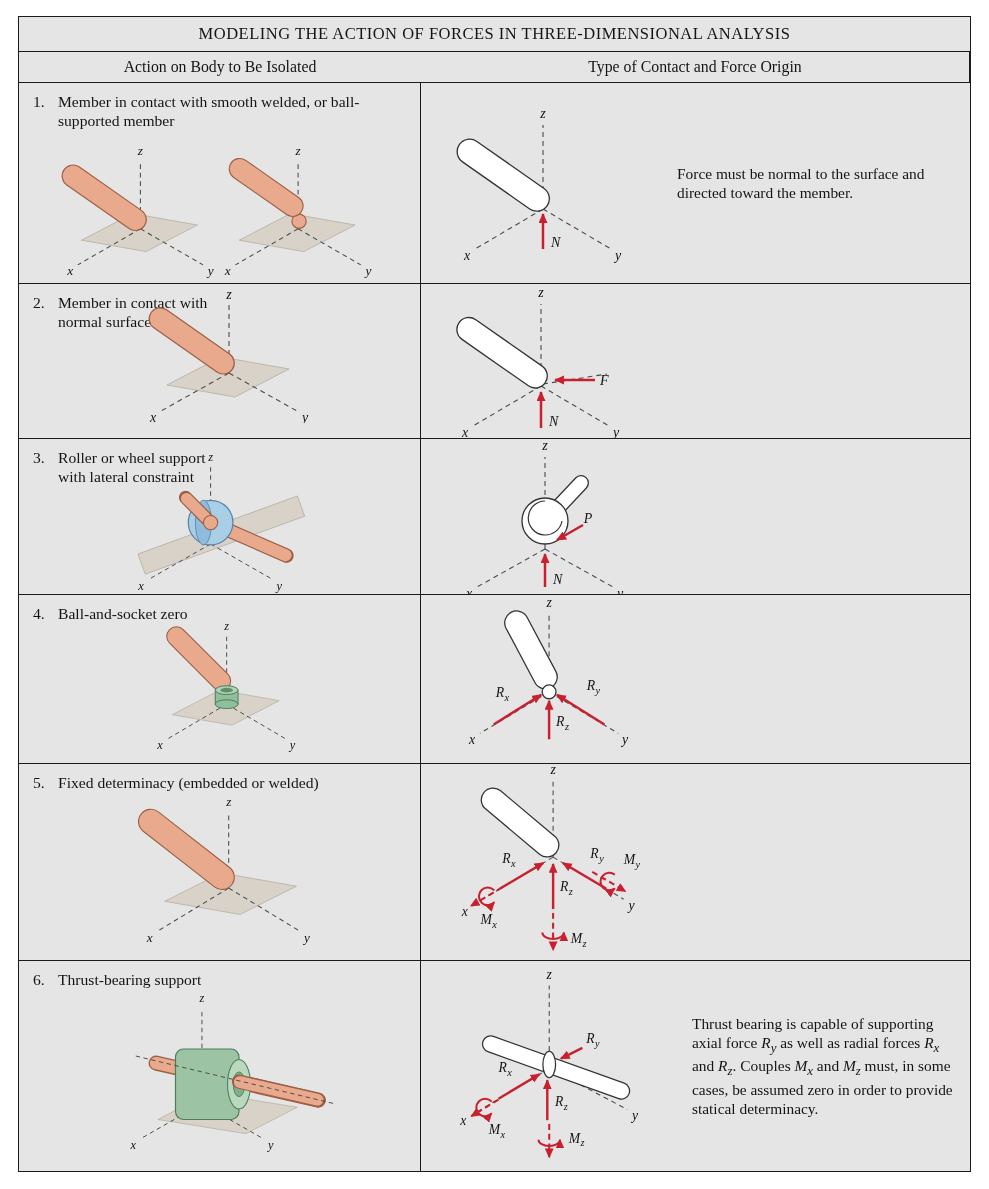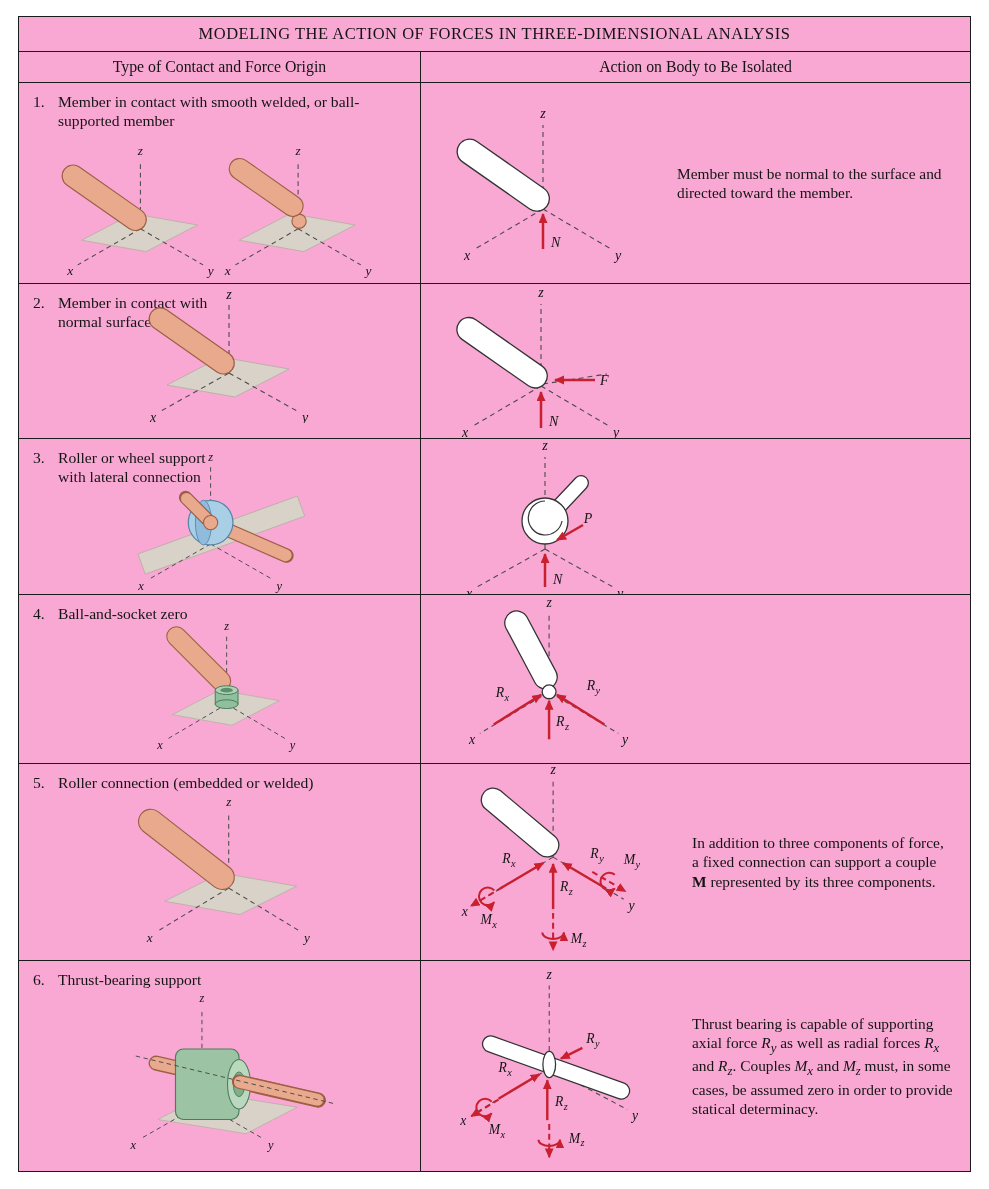--- a/index.html
+++ b/index.html
@@ -1,20 +1,20 @@
 <!DOCTYPE html>
 <html><head>
 <meta charset="utf-8">
 <style>
   * { margin:0; padding:0; box-sizing:border-box; }
   html,body { width:989px; height:1189px; background:#ffffff; }
   body { font-family:"Liberation Serif", serif; color:#141414; }
   .page { padding:16px 18px; }
   .tbl {
-    width:953px; height:1156px; background:#f9a8d4;
+    width:953px; height:1156px; background:#e5e5e5;
     border:1.7px solid #1b1b1b;
     display:grid;
     grid-template-columns:402px 1fr;
     grid-template-rows:35px 31px 201px 155px 156px 169px 197px auto;
   }
   .span2 { grid-column:1 / 3; }
   .title-cell {
     display:flex; align-items:center; justify-content:center;
     border-bottom:1.3px solid #1b1b1b; font-size:16.5px; letter-spacing:.5px;
   }
@@ -57,22 +57,22 @@
       <path d="M0,0 L10,4.5 L0,9 Z" fill="#c8202f"></path>
     </marker>
   </defs>
 </svg>
 
 <div class="page">
   <div class="tbl">
 
     <div class="title-cell span2">MODELING THE ACTION OF FORCES IN THREE-DIMENSIONAL ANALYSIS</div>
 
+    <div class="hdr">Action on Body to Be Isolated</div>
     <div class="hdr lft">Type of Contact and Force Origin</div>
-    <div class="hdr">Action on Body to Be Isolated</div>
 
     <div class="cell left">
       <div class="item-head">
         <span class="num">1.</span>
         <span>Member in contact with smooth welded, or ball-supported member</span>
       </div>
       <div class="figwrap">
         <svg width="360" height="152" viewBox="0 0 360 160">
 
           <polygon class="plane" points="30,116 84,88 152,100 98,128"></polygon>
@@ -107,21 +107,21 @@
           <line class="ax" x1="112" y1="110" x2="180" y2="150"></line>
         <text class="sym" x="112" y="19" text-anchor="middle">z</text>
         <text class="sym" x="36" y="161" text-anchor="middle">x</text>
         <text class="sym" x="187" y="161" text-anchor="middle">y</text>
         <g transform="translate(112,104) rotate(35)">
             <rect class="rodw" x="-102" y="-12.5" width="107" height="25" rx="12.5"></rect>
           </g>
         <line class="farr" x1="112" y1="150" x2="112" y2="115" marker-end="url(#ra)"></line>
         <text class="sym" x="120" y="148">N</text>
       </svg>
-      <div class="desc">Member must be normal to the surface and directed toward the member.</div>
+      <div class="desc">Force must be normal to the surface and directed toward the member.</div>
     </div>
 
     <div class="cell left">
       <div class="item-head" style="max-width:175px;">
         <span class="num">2.</span>
         <span>Member in contact with normal surface</span>
       </div>
       <div class="figwrap">
         <svg width="330" height="134" viewBox="0 0 330 134" style="margin-top:-42px">
           <polygon class="plane" points="108,96 162,68 230,80 176,108"></polygon>
@@ -152,21 +152,21 @@
         <line class="farr" x1="164" y1="100" x2="124" y2="100" marker-end="url(#ra)"></line>
         <text class="sym" x="169" y="105">F</text>
         <line class="farr" x1="110" y1="148" x2="110" y2="112" marker-end="url(#ra)"></line>
         <text class="sym" x="118" y="146">N</text>
       </svg>
     </div>
 
     <div class="cell left">
       <div class="item-head" style="max-width:200px;">
         <span class="num">3.</span>
-        <span>Roller or wheel support with lateral connection</span>
+        <span>Roller or wheel support with lateral constraint</span>
       </div>
       <div class="figwrap">
         <svg width="330" height="150" viewBox="0 0 330 168" style="margin-top:-42px">
           <g transform="translate(162,102) rotate(-20)">
               <rect class="plane" x="-95" y="-12" width="190" height="24"></rect>
             </g>
           <line class="ax" x1="150" y1="112" x2="150" y2="26"></line>
             <line class="ax" x1="150" y1="112" x2="80" y2="152"></line>
             <line class="ax" x1="150" y1="112" x2="220" y2="152"></line>
           <text class="sym" x="150" y="19" text-anchor="middle">z</text>
@@ -245,21 +245,21 @@
         <text class="sub" x="165" y="100">y</text>
         <line class="farr" x1="118" y1="146" x2="118" y2="107" marker-end="url(#ra)"></line>
         <text class="sym" x="125" y="133">R</text>
         <text class="sub" x="134" y="137">z</text>
       </svg>
     </div>
 
     <div class="cell left">
       <div class="item-head" style="max-width:380px;">
         <span class="num">5.</span>
-        <span>Roller connection (embedded or welded)</span>
+        <span>Fixed determinacy (embedded or welded)</span>
       </div>
       <div class="figwrap">
         <svg width="350" height="162" viewBox="0 0 350 172">
           <polygon class="plane" points="112,116 172,86 252,100 192,130" fill="#cfc9bd"></polygon>
           <line class="ax" x1="180" y1="102" x2="180" y2="22"></line>
             <line class="ax" x1="180" y1="102" x2="104" y2="148"></line>
             <line class="ax" x1="180" y1="102" x2="256" y2="148"></line>
           <text class="sym" x="180" y="15" text-anchor="middle">z</text>
           <text class="sym" x="96" y="159" text-anchor="middle">x</text>
           <text class="sym" x="263" y="159" text-anchor="middle">y</text>
@@ -298,21 +298,20 @@
         <line class="fdash" x1="162" y1="110" x2="196" y2="130" marker-end="url(#ra)"></line>
         <path class="loop" d="M 185,113 A 9 9 0 1 0 185,127" marker-end="url(#ra)"></path>
         <text class="sym" x="194" y="102">M</text>
         <text class="sub" x="206" y="106">y</text>
 
         <line class="fdash" x1="122" y1="152" x2="122" y2="190" marker-end="url(#ra)"></line>
         <path class="loop" d="M 111,172 A 11 6.5 0 1 0 133,172" marker-end="url(#ra)"></path>
         <text class="sym" x="140" y="183">M</text>
         <text class="sub" x="152" y="187">z</text>
       </svg>
-      <div class="desc">In addition to three components of force, a fixed connection can support a couple <b>M</b> represented by its three components.</div>
     </div>
 
     <div class="cell left lastrow">
       <div class="item-head">
         <span class="num">6.</span>
         <span>Thrust-bearing support</span>
       </div>
       <div class="figwrap">
         <svg width="350" height="172" viewBox="0 0 350 195">
           <polygon class="plane" points="100,148 158,118 258,134 200,164"></polygon>

